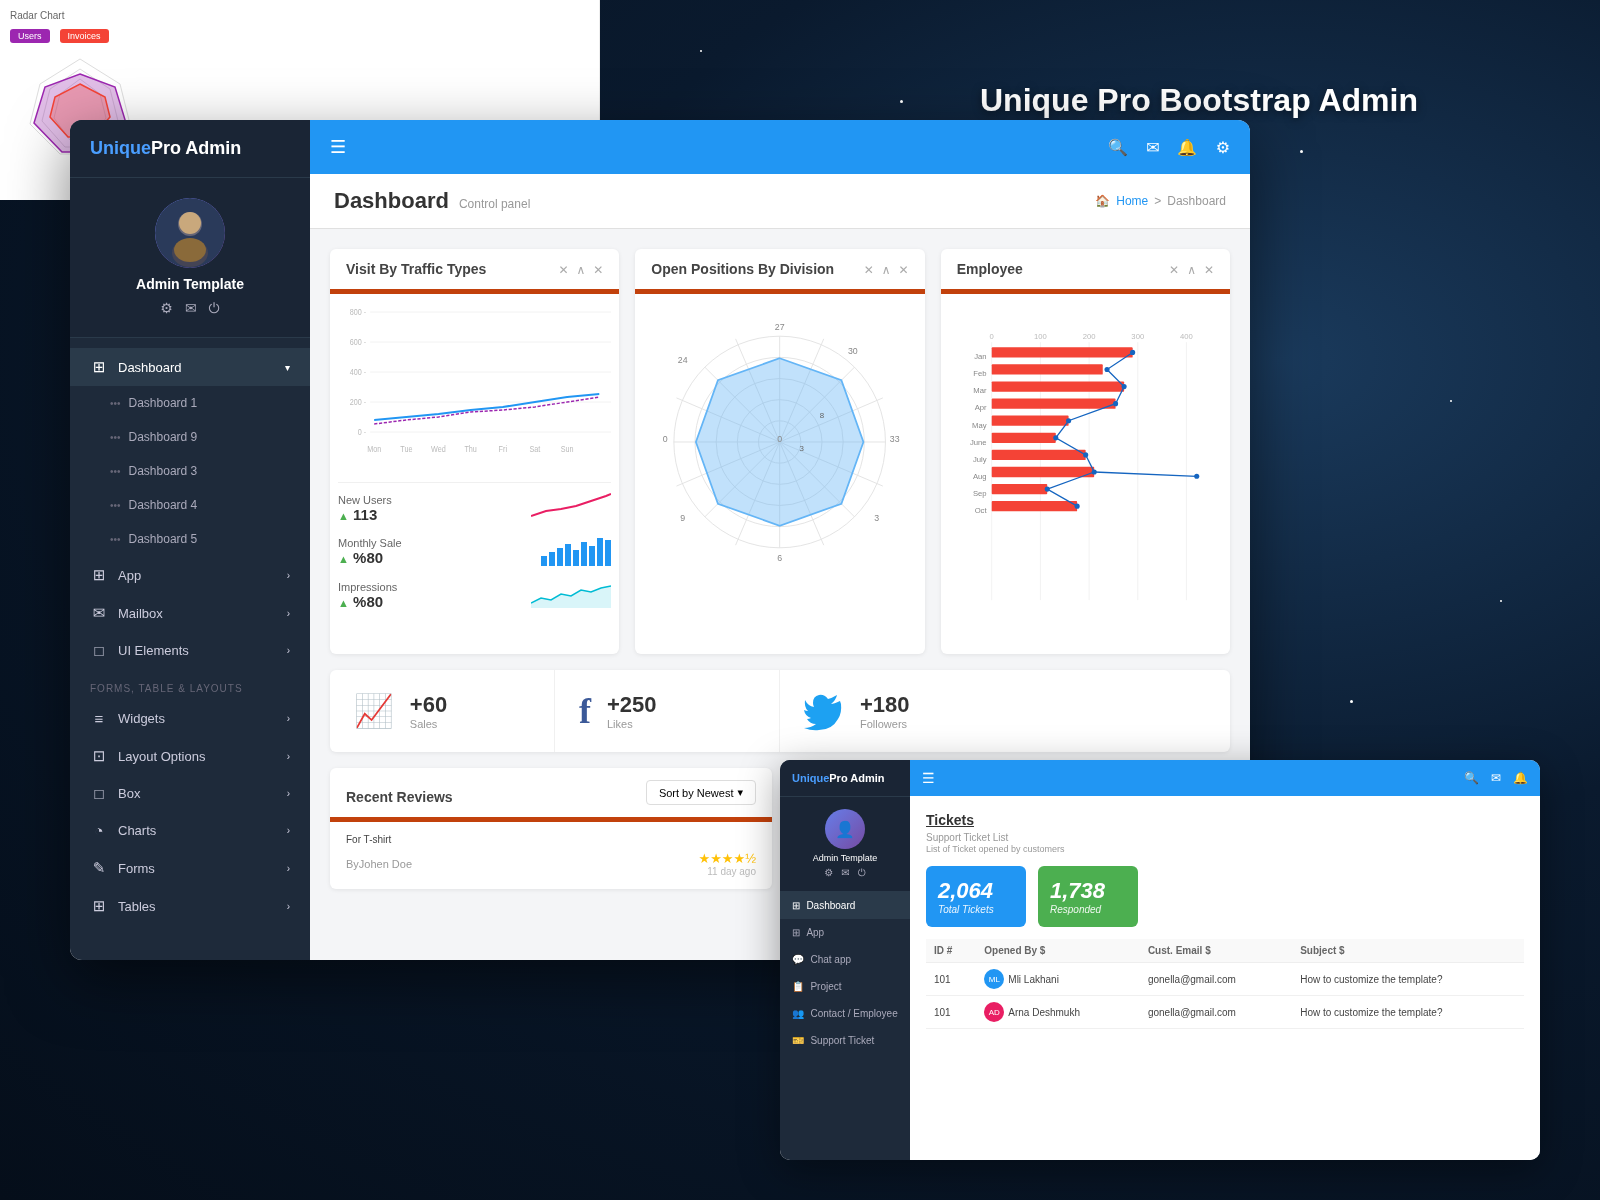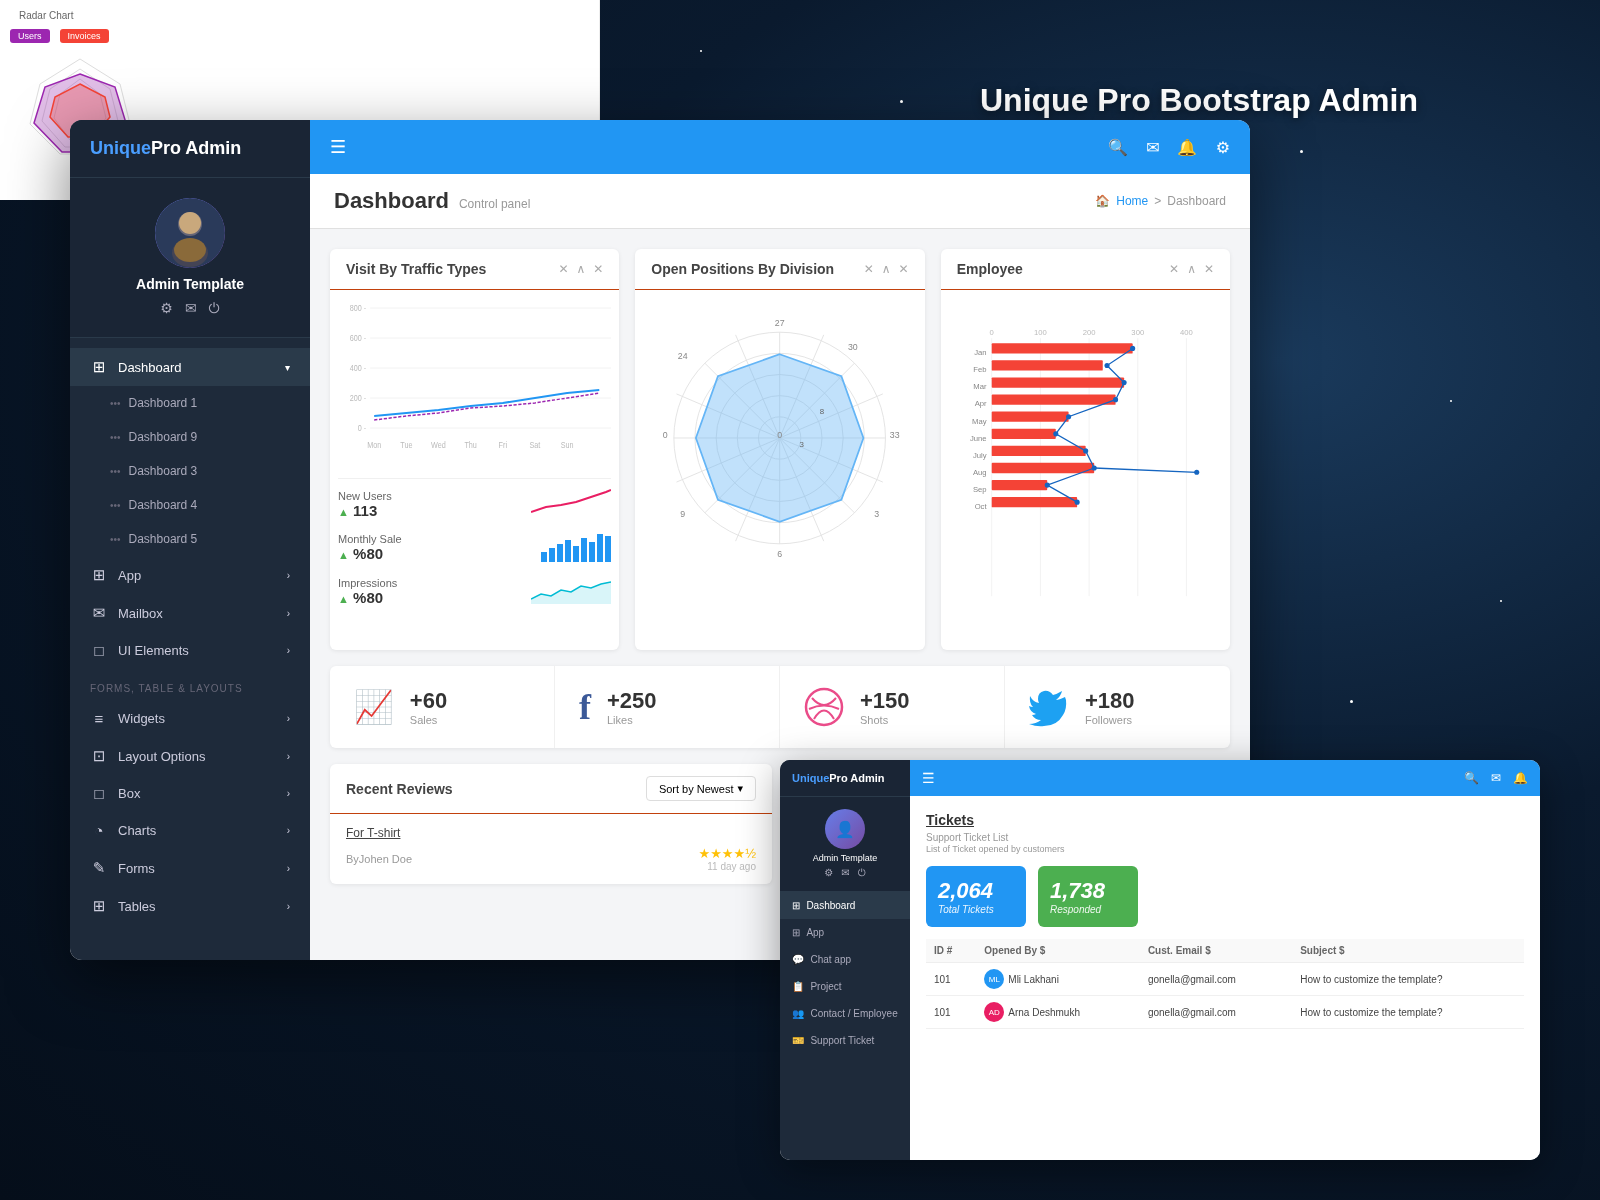--- a/index.html
+++ b/index.html
@@ -187,24 +187,24 @@
 
     .card {
       background: white;
       border-radius: 6px;
       box-shadow: 0 1px 4px rgba(0,0,0,0.08);
       overflow: hidden;
     }
 
     .card-header {
       display: flex;
-      align-items: center;
+      align-items: flex-end;
       justify-content: space-between;
       padding: 12px 16px;
-      border-bottom: 1px solid #c2410c;
+      border-bottom: 5px solid #c2410c;
     }
     .card-title { font-size: 14px; font-weight: 600; color: #444; }
     .card-controls { display: flex; gap: 8px; color: #aaa; font-size: 12px; cursor: pointer; }
 
     .card-body { padding: 12px 16px; }
 
     
     .chart-container {
       height: 180px;
       position: relative;
@@ -312,21 +312,21 @@
       background: white;
       border-radius: 0 0 8px 0;
       overflow: hidden;
       display: flex;
     }
     .mockup-panel {
       flex: 1;
       padding: 10px;
       border-right: 1px solid #eee;
     }
-    .mockup-panel-title { font-size: 10px; color: #666; margin-bottom: 8px; margin-left: 9px; }
+    .mockup-panel-title { font-size: 10px; color: #666; margin-bottom: 8px; }
 
     
     .star { position: absolute; background: white; border-radius: 50%; }
     .sort-btn {
       border: 1px solid #ddd;
       background: white;
       padding: 5px 12px;
       border-radius: 4px;
       font-size: 11px;
       cursor: pointer;
@@ -730,33 +730,20 @@
         </div>
 
         <div style="padding:20px 24px;display:flex;align-items:center;gap:16px;border-right:1px solid #f0f0f0;">
           <span style="font-size:36px;color:#3b5998;font-weight:bold;font-family:Georgia,serif;">f</span>
           <div>
             <div style="font-size:22px;font-weight:700;color:#333;">+250</div>
             <div style="font-size:11px;color:#999;">Likes</div>
           </div>
         </div>
 
-        <div style="padding:20px 24px;display:flex;align-items:center;gap:16px;border-right:1px solid #f0f0f0;">
-          <svg width="40" height="40" viewBox="0 0 40 40">
-            <circle cx="20" cy="20" r="18" fill="none" stroke="#ea4c89" stroke-width="2.5"></circle>
-            <circle cx="20" cy="20" r="18" fill="none"></circle>
-            <path d="M8,11 Q20,25 32,11" stroke="#ea4c89" stroke-width="2" fill="none"></path>
-            <path d="M5,22 Q20,15 35,22" stroke="#ea4c89" stroke-width="2" fill="none"></path>
-            <path d="M10,32 Q20,15 30,32" stroke="#ea4c89" stroke-width="2" fill="none"></path>
-          </svg>
-          <div>
-            <div style="font-size:22px;font-weight:700;color:#333;">+150</div>
-            <div style="font-size:11px;color:#999;">Shots</div>
-          </div>
-        </div>
 
         <div style="padding:20px 24px;display:flex;align-items:center;gap:16px;">
           <svg width="40" height="40" viewBox="0 0 40 40">
             <path d="M36,10 Q30,13 27,13 Q32,9 33,4 Q28,7 24,8 Q20,3 15,4 Q9,5 9,12 Q9,14 10,16 Q4,15 1,9 Q0,16 4,20 Q2,20 0,19 Q1,25 7,27 Q5,28 3,28 Q6,33 12,33 Q7,37 0,37 Q8,40 15,39 Q28,39 34,28 Q38,22 37,13 Z" fill="#1da1f2"></path>
           </svg>
           <div>
             <div style="font-size:22px;font-weight:700;color:#333;">+180</div>
             <div style="font-size:11px;color:#999;">Followers</div>
           </div>
         </div>
@@ -768,21 +755,21 @@
             <span class="card-title">Recent Reviews</span>
             <div style="display:flex;align-items:center;gap:8px;">
               <button class="sort-btn">
                 <span>Sort by Newest</span>
                 <span>▾</span>
               </button>
             </div>
           </div>
           <div style="padding:12px 16px;">
             <div>
-              <div style="font-size:12px;color:#444;margin-bottom:6px;text-decoration:underline;">For T-shirt</div>
+              <div style="font-size:10px;color:#444;margin-bottom:6px;">For T-shirt</div>
               <div style="display:flex;justify-content:space-between;align-items:center;">
                 <div style="font-size:11px;color:#999;">ByJohen Doe</div>
                 <div style="text-align:right;">
                   <div style="color:#ffc107;font-size:13px;">★★★★½</div>
                   <div style="font-size:10px;color:#bbb;">11 day ago</div>
                 </div>
               </div>
             </div>
           </div>
         </div>

